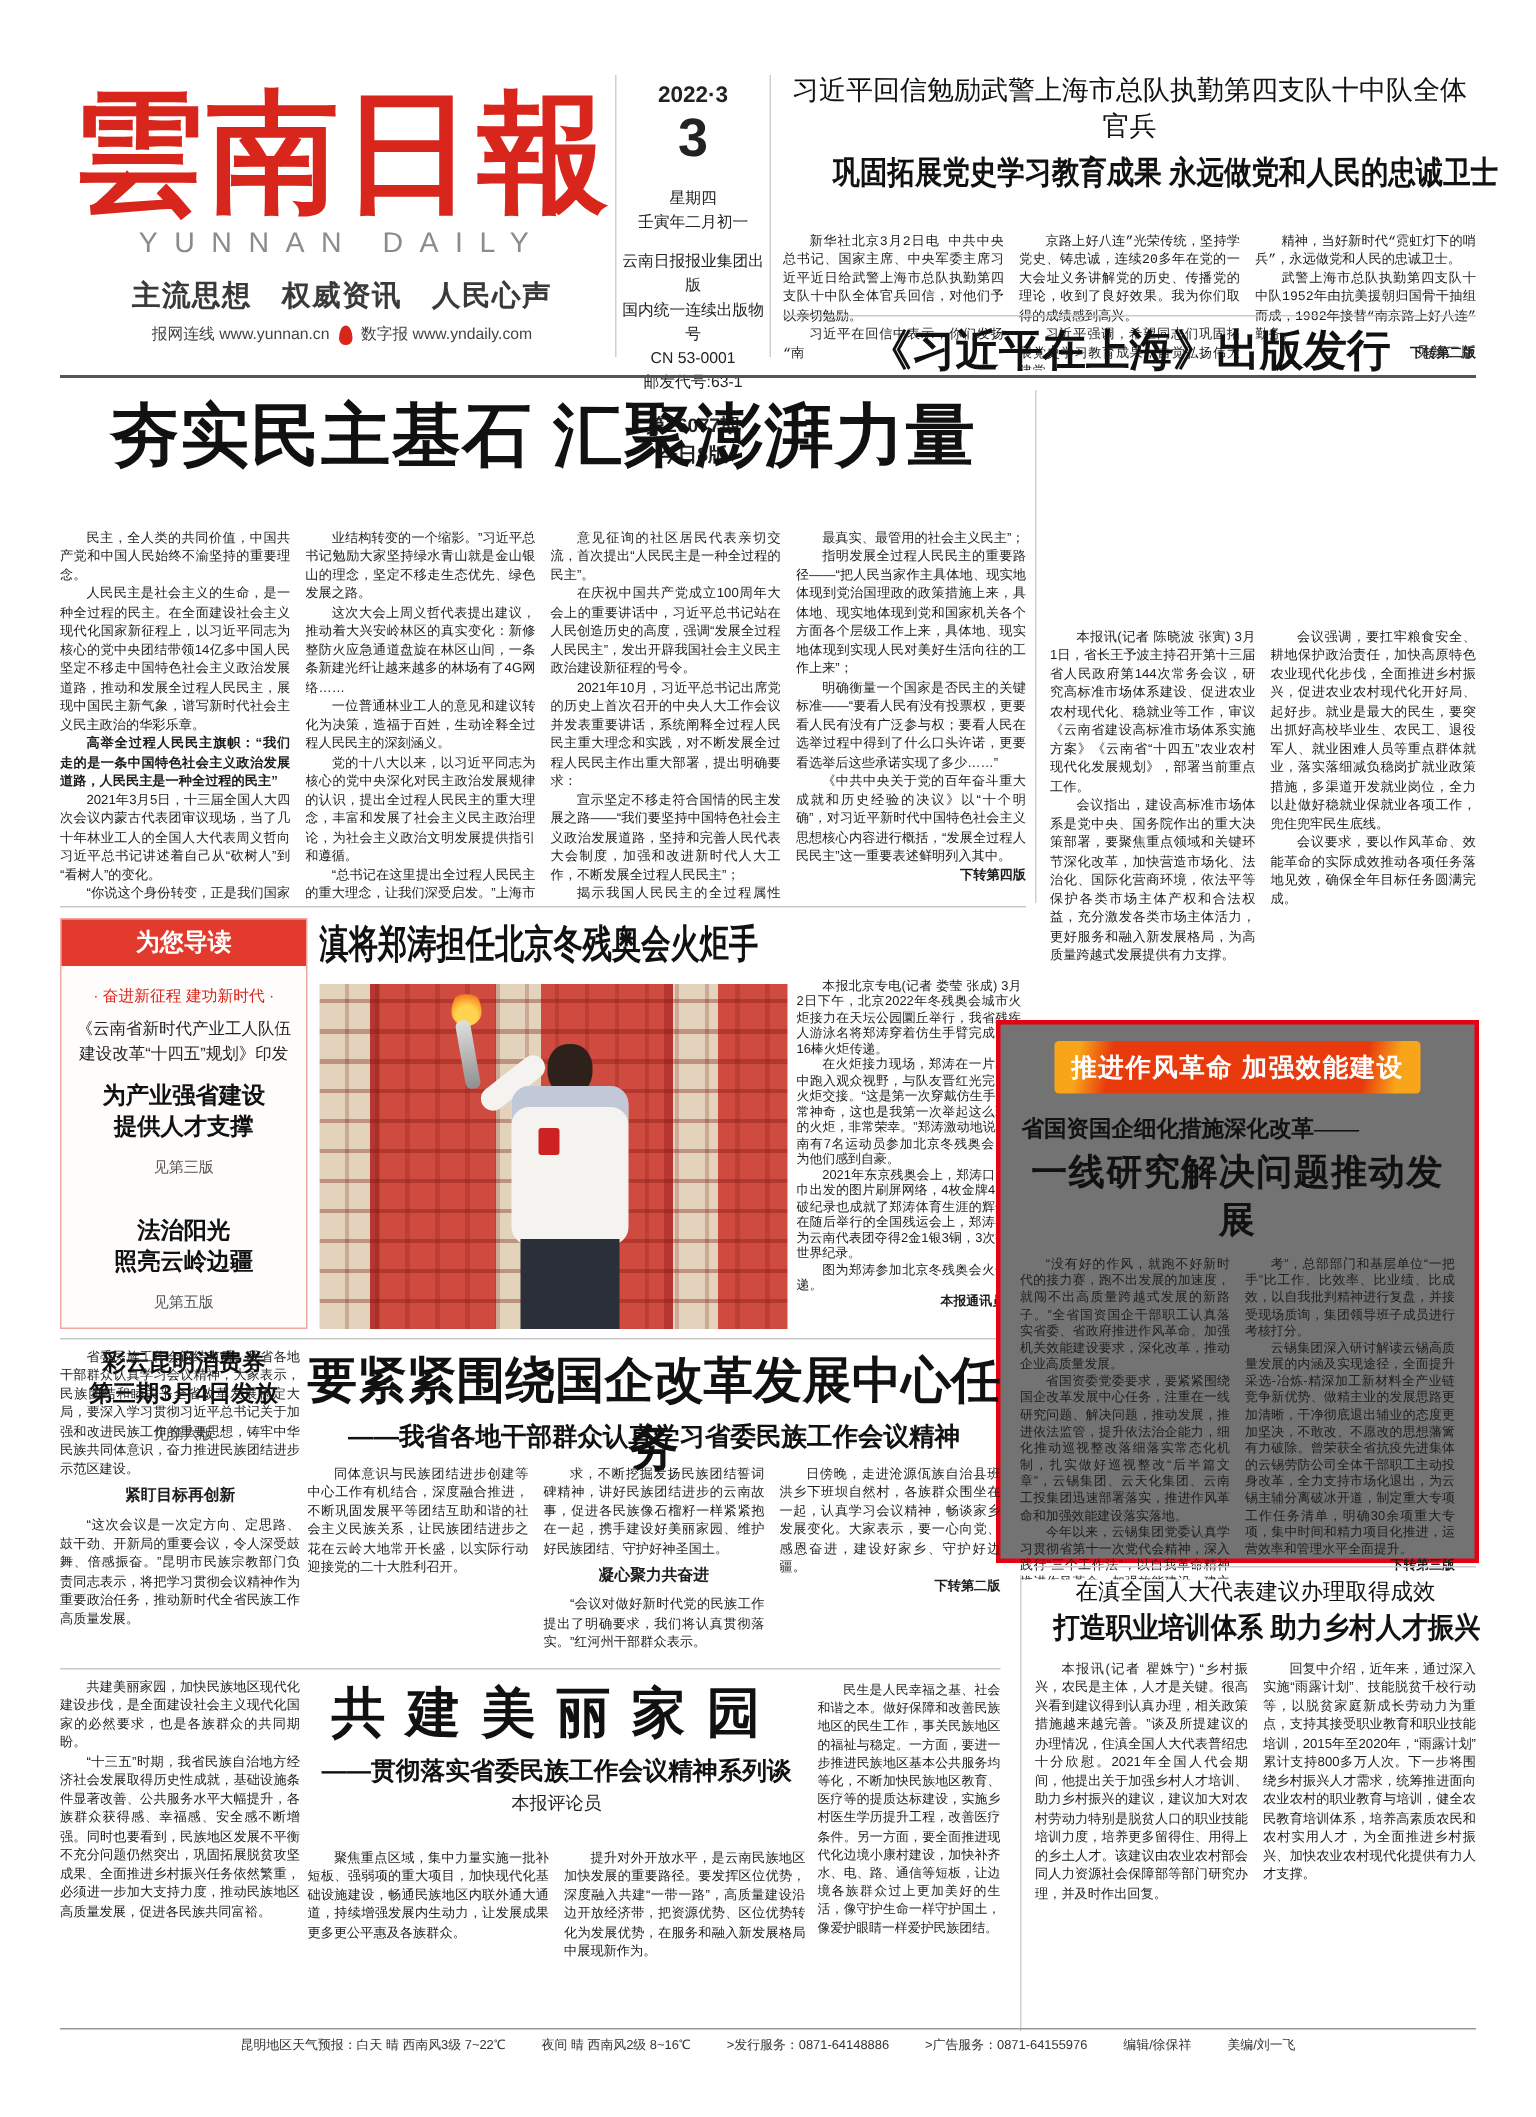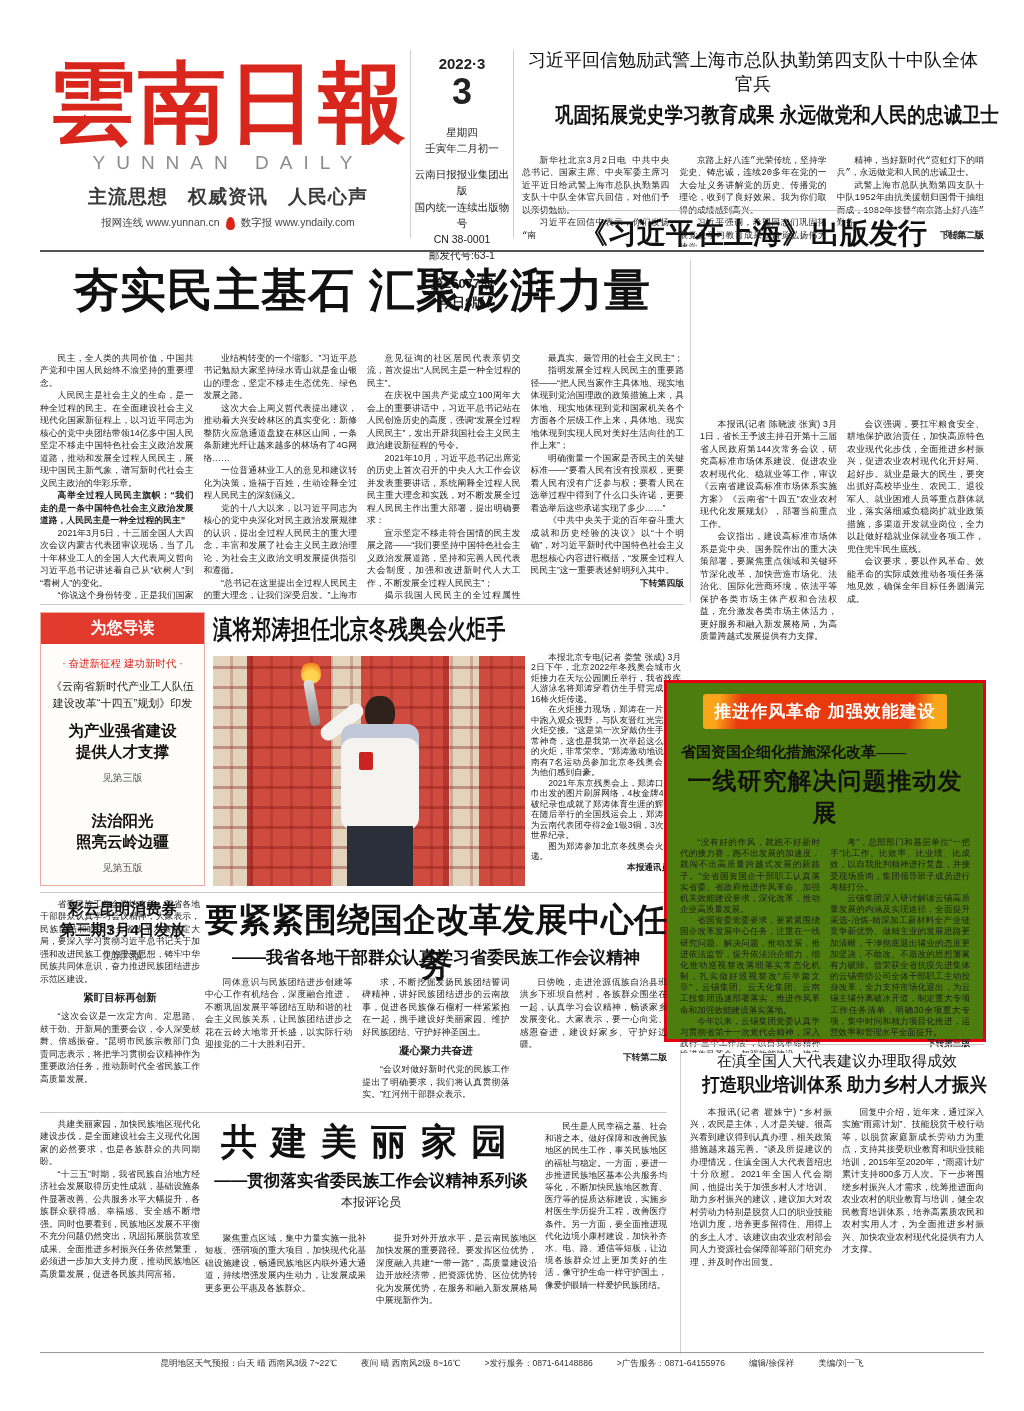--- a/index.html
+++ b/index.html
@@ -58,21 +58,21 @@
   .fig-body{position:absolute;left:128px;top:68px;width:78px;height:106px;background:#f4f3f0;border-radius:12px;
             box-shadow:inset 0 14px 0 rgba(40,70,140,.25);}
   .fig-badge{position:absolute;left:146px;top:96px;width:14px;height:18px;background:#c22;border-radius:2px;}
   .fig-arm{position:absolute;left:104px;top:58px;width:50px;height:16px;background:#f4f3f0;transform:rotate(-38deg);border-radius:8px;}
   .fig-torch{position:absolute;left:94px;top:24px;width:10px;height:46px;background:linear-gradient(180deg,#e0e0e0,#8f8f8f);transform:rotate(-10deg);border-radius:4px;}
   .fig-flame{position:absolute;left:88px;top:4px;width:20px;height:24px;border-radius:50% 50% 50% 50%/62% 62% 38% 38%;
              background:radial-gradient(circle at 50% 72%,#ffd34d 0 35%,#f5821f 70%,rgba(245,130,31,0) 75%);}
   .fig-legs{position:absolute;left:134px;top:170px;width:66px;height:60px;background:#2b2f3a;}
 
   
-  .stylebox{border:3px solid #e60012;background:#4d7c0f;}
+  .stylebox{border:3px solid #e60012;background:#737373;}
   .banner{margin:11px auto 0;width:244px;color:#fff;font-weight:bold;font-size:17px;text-align:center;
           padding:6px 0;letter-spacing:1px;
           background:linear-gradient(100deg,#f8a519 0 7%,#e83a0d 16% 84%,#f8a519 93% 100%);
           border-radius:3px;}
   .sb-kicker{font-family:"Liberation Serif",serif;font-weight:bold;font-size:15px;color:#111;margin:14px 14px 0;}
   .sb-headline{font-weight:bold;font-size:24px;color:#111;text-align:center;margin:3px 10px 0;letter-spacing:1px;}
 
   .byline{text-align:center;font-size:13px;color:#222;}
   .footer-row{display:flex;gap:24px;justify-content:center;font-size:8.6px;color:#333;}
   .footer-row p{margin:0;}
@@ -98,21 +98,21 @@
   <div class="abs datebox" style="left:414px;top:55px;width:96px;">
     <div class="ym">2022·3</div>
     <div class="day">3</div>
     <div class="ln" style="margin-top:12px;">
       <div>星期四</div>
       <div>壬寅年二月初一</div>
     </div>
     <div class="ln" style="margin-top:10px;">
       <div>云南日报报业集团出版</div>
       <div>国内统一连续出版物号</div>
-      <div>CN 38-0001</div>
+      <div>CN 53-0001</div>
       <div>邮发代号:63-1</div>
     </div>
     <div class="issue">
       <div>第26077期</div>
       <div>今日8版</div>
     </div>
   </div>
 
   <div class="abs" style="left:522px;top:48px;width:462px;">
     <div class="kicker" style="font-size:18px;">习近平回信勉励武警上海市总队执勤第四支队十中队全体官兵</div>

